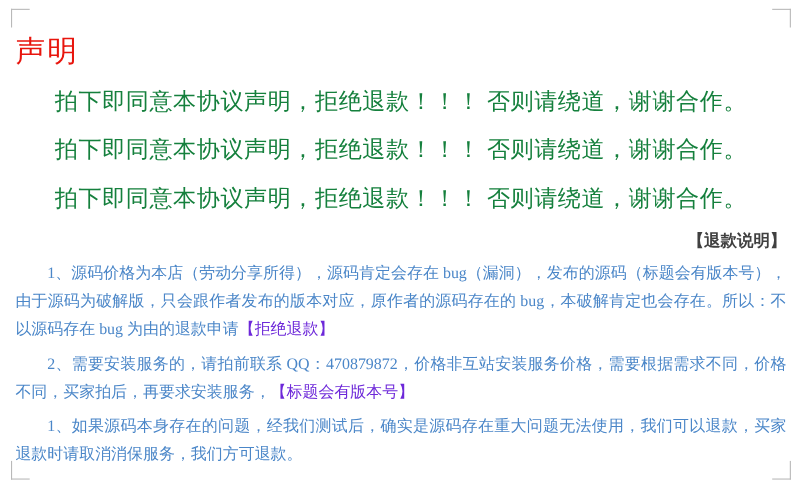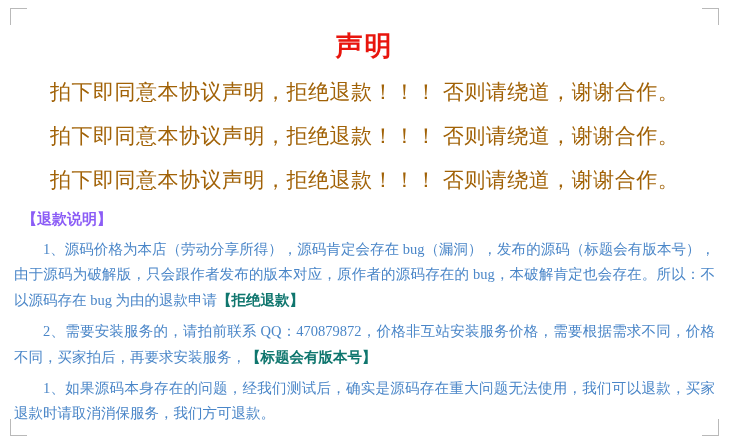--- a/index.html
+++ b/index.html
@@ -34,60 +34,61 @@
   .corner.br { bottom: 8px; right: 10px; border-bottom-width: 1px; border-right-width: 1px; }
 
   .content {
     position: absolute;
     left: 14px;
     right: 14px;
     top: 22px;
   }
 
   .doc-title {
-    text-align: center;
+    text-align: left;
     color: #e8150d;
-    font-weight: bold;
+    font-weight: normal;
     font-size: 27px;
     letter-spacing: 2px;
     margin: 6px 0 14px 0;
     font-family: "Liberation Serif", "DejaVu Serif", serif;
   }
 
   .banner {
-    color: #a16207;
+    color: #15803d;
     font-size: 21px;
     text-align: center;
     letter-spacing: 0.5px;
     margin: 0 0 16px 0;
     white-space: nowrap;
     font-family: "Liberation Serif", "DejaVu Serif", serif;
   }
   .banner:nth-of-type(2) { margin-bottom: 16px; }
 
   .section-head {
-    color: #8b5cf6;
+    color: #404040;
     font-weight: bold;
     font-size: 15px;
     margin: 14px 0 8px 8px;
     font-family: "Liberation Serif", "DejaVu Serif", serif;
+    text-align: right;
   }
 
   .para {
     color: #4a86c8;
     font-size: 14.5px;
     line-height: 1.75;
     margin: 0 0 6px 0;
     text-indent: 2em;
     text-align: justify;
     font-family: "Liberation Serif", "DejaVu Serif", serif;
   }
   .para .em-red {
-    color: #0f766e;
-    font-weight: bold;
+    color: #6d28d9;
+    font-weight: normal;
   }
 </style>
 </head>
 <body>
 
 <div class="page">
 
   <div class="corner tl"></div>
   <div class="corner tr"></div>
   <div class="corner bl"></div>

